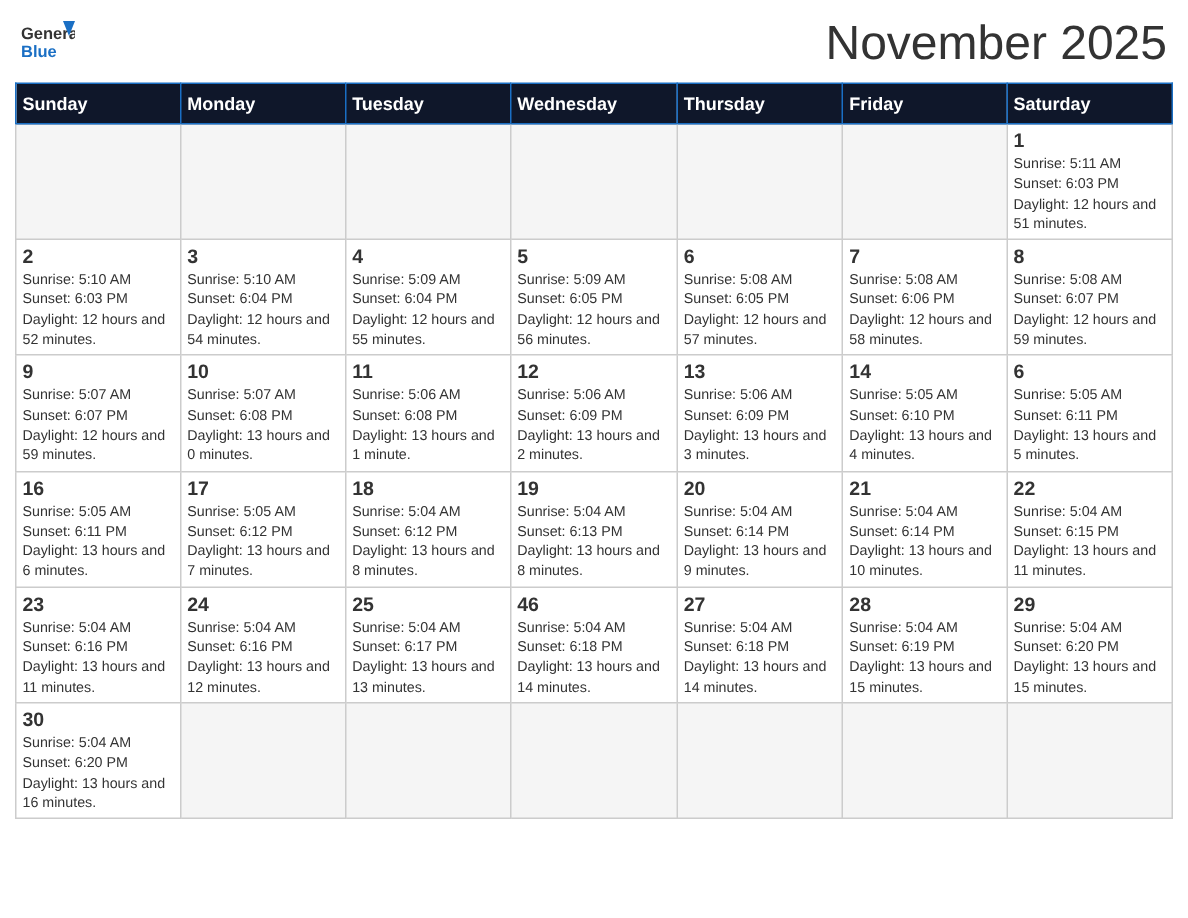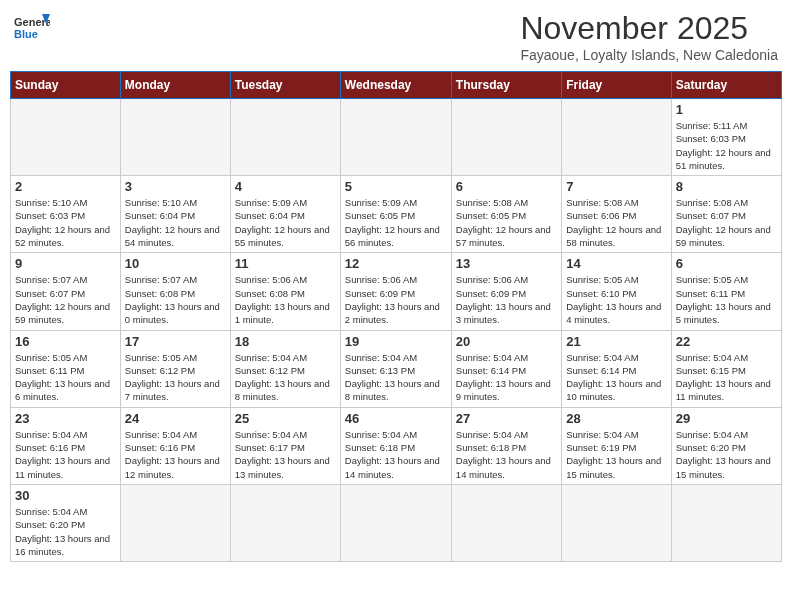--- a/index.html
+++ b/index.html
@@ -20,38 +20,38 @@
     .logo {
       display: flex;
       align-items: center;
       gap: 4px;
     }
     .logo-icon {
       width: 36px;
       height: 36px;
     }
     .title-block {
-      text-align: left;
+      text-align: right;
     }
     .month-title {
       font-size: 32px;
       color: #333;
       font-weight: normal;
     }
     .subtitle {
       font-size: 14px;
       color: #555;
     }
     .calendar {
       width: 100%;
       border-collapse: collapse;
       border: 1px solid #ccc;
     }
     .calendar th {
-      background: #7f1d1d;
+      background: #0f172a;
       color: #fff;
       font-size: 12px;
       font-weight: bold;
       padding: 6px 4px;
       text-align: left;
       border: 1px solid #1a6fc4;
     }
     .calendar td {
       vertical-align: top;
       border: 1px solid #ccc;
@@ -87,21 +87,20 @@
 <div class="header">
   <div class="logo">
     <svg class="logo-icon" viewBox="0 0 36 36">
       <text x="0" y="16" font-size="11" fill="#333" font-family="Arial" font-weight="bold">General</text>
       <text x="0" y="28" font-size="11" fill="#1a6fc4" font-family="Arial" font-weight="bold">Blue</text>
       <polygon points="28,4 36,4 32,14" fill="#1a6fc4"></polygon>
     </svg>
   </div>
   <div class="title-block">
     <div class="month-title">November 2025</div>
-    <div class="subtitle">Fayaoue, Loyalty Islands, New Caledonia</div>
   </div>
 </div>
 
 <table class="calendar">
   <thead>
     <tr>
     <th>Sunday</th>
         <th>Monday</th>
         <th>Tuesday</th>
         <th>Wednesday</th>

